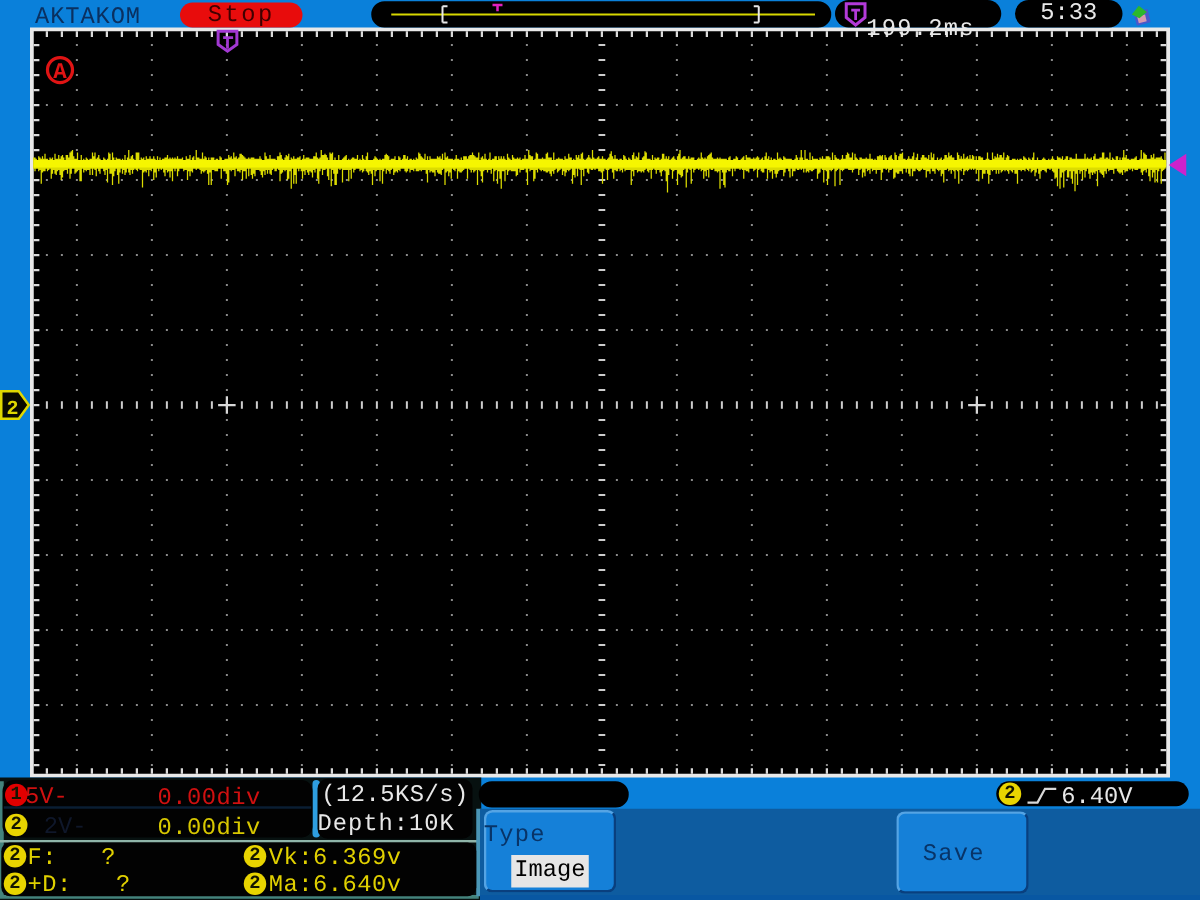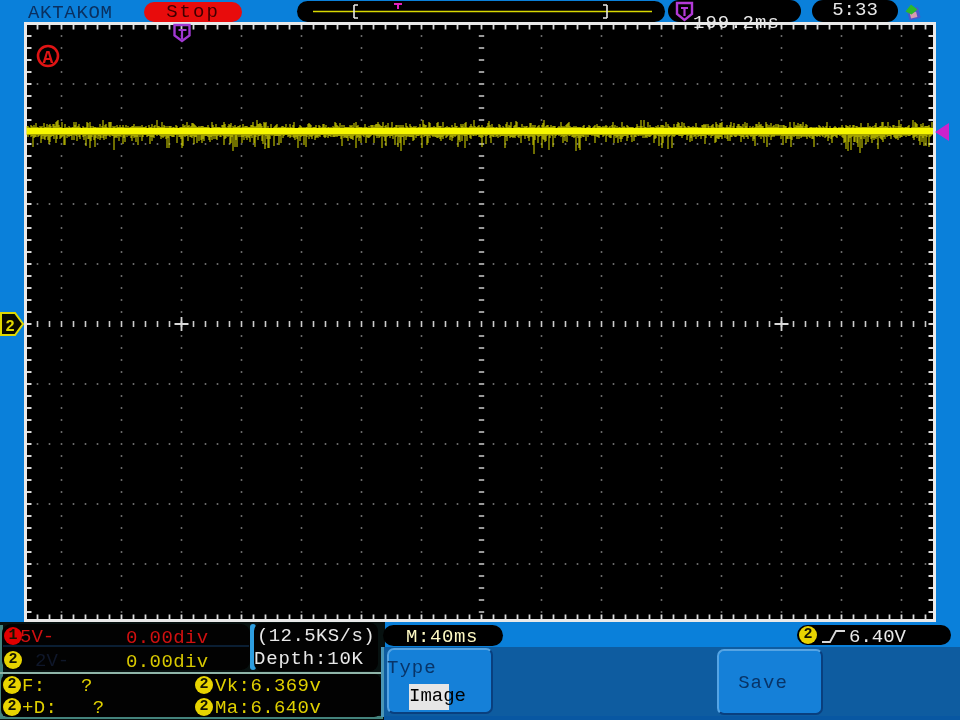--- a/index.html
+++ b/index.html
@@ -75,23 +75,23 @@
 <div class="circ" style="left:195px;top:676px;background:#e8d400">2</div>
 <div class="abs" style="left:215px;top:675px;font:19px 'Liberation Mono',monospace;color:#e0d000;letter-spacing:0.4px">Vk:6.369v</div>
 <div class="circ" style="left:3px;top:698px;background:#e8d400">2</div>
 <div class="abs" style="left:22px;top:697px;font:19px 'Liberation Mono',monospace;color:#e0d000;letter-spacing:0.4px">+D:&nbsp;&nbsp;&nbsp;?</div>
 <div class="circ" style="left:195px;top:698px;background:#e8d400">2</div>
 <div class="abs" style="left:215px;top:697px;font:19px 'Liberation Mono',monospace;color:#e0d000;letter-spacing:0.4px">Ma:6.640v</div>
 
 <div class="abs" style="left:384px;top:647px;width:576px;height:69px;background:#0e5ca0"></div>
 <div class="abs" style="left:384px;top:716px;width:576px;height:4px;background:#0857a2"></div>
 <div class="pill" style="left:383px;top:625px;width:120px;height:21px"></div>
-<div class="abs" style="left:406px;top:626px;font:19px 'Liberation Mono',monospace;color:#fef9c3;letter-spacing:0.6px">M:40ms</div>
+<div class="abs" style="left:406px;top:626px;font:19px 'Liberation Mono',monospace;color:#000000;letter-spacing:0.6px">M:40ms</div>
 <div class="pill" style="left:797px;top:625px;width:154px;height:20px"></div>
 <div class="circ" style="left:799px;top:626px;background:#e8d400">2</div>
 <svg class="abs" width="28" height="20" viewBox="0 0 28 20" style="left:820px;top:626px">
     <path d="M2 16h8l6-11h9" stroke="#d8d8d8" stroke-width="1.8" fill="none"></path>
   </svg>
 <div class="abs" style="left:849px;top:626px;font:19px 'Liberation Mono',monospace;color:#e8e8e8">6.40V</div>
 <div class="abs" style="left:387px;top:648px;width:106px;height:66px;background:#1580d8;border-radius:7px;border-top:2px solid #55a4e4;border-left:2px solid #55a4e4;border-bottom:2px solid #093f7e;border-right:2px solid #093f7e"></div>
 <div class="abs" style="left:387px;top:657px;width:106px;font:19px 'Liberation Mono',monospace;color:#083468;letter-spacing:1px">Type</div>
-<div class="abs" style="left:409px;top:684px;width:40px;height:26px;background:#e6e6e6;text-align:center;font:19px/25px 'Liberation Mono',monospace;color:#000">Image</div>
+<div class="abs" style="left:409px;top:684px;width:62px;height:26px;background:#e6e6e6;text-align:center;font:19px/25px 'Liberation Mono',monospace;color:#000">Image</div>
 <div class="abs" style="left:717px;top:649px;width:106px;height:66px;background:#1580d8;border-radius:7px;border-top:2px solid #55a4e4;border-left:2px solid #55a4e4;border-bottom:2px solid #093f7e;border-right:2px solid #093f7e"></div>
 <div class="abs" style="left:717px;top:672px;width:92px;text-align:center;font:19px 'Liberation Mono',monospace;color:#083468;letter-spacing:1px">Save</div>
 </body></html>

